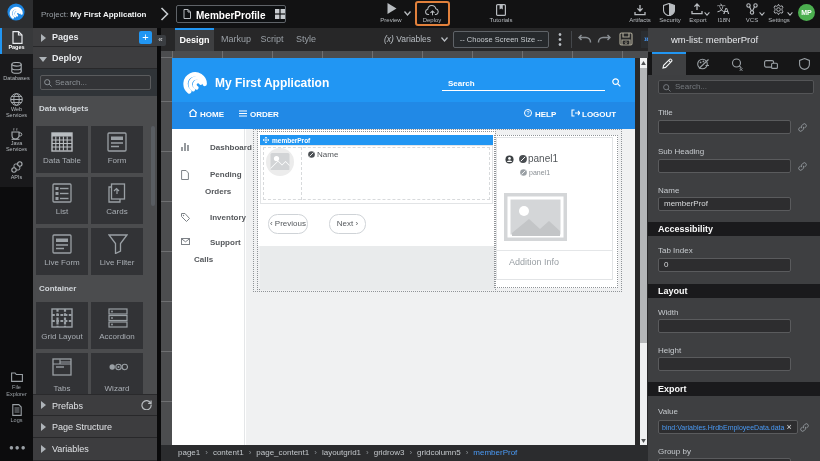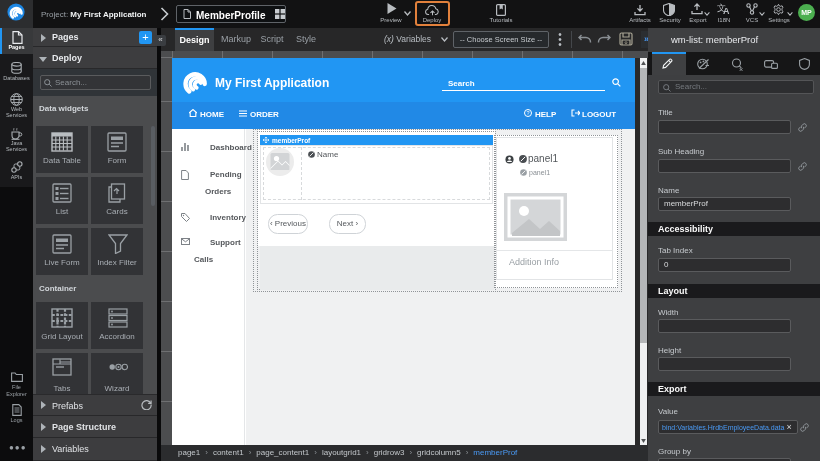--- a/index.html
+++ b/index.html
@@ -261,21 +261,21 @@
 <div class="abs cardlbl" style="left:91px;top:207px">Cards</div>
 <svg class="abs" style="left:52px;top:234px" width="20" height="20" viewBox="0 0 20 20">
     <rect x="1" y="1" width="18" height="18" rx="1" fill="none" stroke="#9aa0a5" stroke-width="1.3"></rect>
     <rect x="4" y="4.5" width="12" height="3.5" fill="#9aa0a5"></rect>
     <path d="M4 11 h12 M4 14.5 h8" stroke="#9aa0a5" stroke-width="1.6"></path>
   </svg>
 <div class="abs cardlbl" style="left:36px;top:258px">Live Form</div>
 <svg class="abs" style="left:108px;top:234px" width="20" height="20" viewBox="0 0 20 20">
     <path d="M1 1 h18 L12.5 9.5 V17 l-5 2.5 V9.5z" fill="none" stroke="#9aa0a5" stroke-width="1.3"></path>
   </svg>
-<div class="abs cardlbl" style="left:91px;top:258px">Index Filter</div>
+<div class="abs cardlbl" style="left:91px;top:258px">Live Filter</div>
 <svg class="abs" style="left:51px;top:308px" width="22" height="20" viewBox="0 0 22 20">
     <rect x="1" y="1" width="20" height="18" fill="none" stroke="#9aa0a5" stroke-width="1.4"></rect>
     <path d="M6.5 1 v18 M14 1 v18 M1 7 h20 M1 13 h20" stroke="#9aa0a5" stroke-width="2.2" stroke-dasharray="2.8 1.4"></path>
   </svg>
 <div class="abs cardlbl" style="left:36px;top:332px">Grid Layout</div>
 <svg class="abs" style="left:108px;top:308px" width="20" height="20" viewBox="0 0 20 20">
     <rect x="1" y="1" width="18" height="5" fill="none" stroke="#9aa0a5" stroke-width="1.2"></rect>
     <rect x="1" y="7.5" width="18" height="5" fill="none" stroke="#9aa0a5" stroke-width="1.2"></rect>
     <rect x="1" y="14" width="18" height="5" fill="none" stroke="#9aa0a5" stroke-width="1.2"></rect>
     <circle cx="4" cy="3.5" r=".9" fill="#9aa0a5"></circle>
@@ -298,21 +298,21 @@
 <div class="abs cardlbl" style="left:91px;top:384px">Wizard</div>
 
 <div class="abs whead" style="left:33px;top:394px;height:22px;line-height:22px;border-top:1px solid #2a2a2c;background:#3d3d3f"><span style="margin-left:19px;font-weight:normal;color:#e0e2e5">Prefabs</span></div>
 <svg class="abs" style="left:40px;top:401px" width="6" height="8" viewBox="0 0 6 8">
     <path d="M1 0 L6 4 L1 8z" fill="#aeb3b8"></path>
   </svg>
 <svg class="abs" style="left:141px;top:399px" width="11" height="11" viewBox="0 0 12 12">
     <path d="M10.5 4.5 A5 5 0 1 0 11 6" fill="none" stroke="#b8bcc0" stroke-width="1.3"></path>
     <path d="M11 1.5 v3.2 h-3.2" fill="none" stroke="#b8bcc0" stroke-width="1.3"></path>
   </svg>
-<div class="abs whead" style="left:33px;top:416px;height:22px;line-height:22px;background:#3d3d3f"><span style="margin-left:19px;font-weight:bold;color:#e0e2e5">Page Structure</span></div>
+<div class="abs whead" style="left:33px;top:416px;height:22px;line-height:22px;background:#3d3d3f"><span style="margin-left:19px;font-weight:normal;color:#e0e2e5">Page Structure</span></div>
 <svg class="abs" style="left:40px;top:423px" width="6" height="8" viewBox="0 0 6 8">
     <path d="M1 0 L6 4 L1 8z" fill="#aeb3b8"></path>
   </svg>
 <div class="abs whead" style="left:33px;top:438px;height:23px;line-height:23px;background:#3d3d3f"><span style="margin-left:19px;font-weight:normal;color:#e0e2e5">Variables</span></div>
 <svg class="abs" style="left:40px;top:445px" width="6" height="8" viewBox="0 0 6 8">
     <path d="M1 0 L6 4 L1 8z" fill="#aeb3b8"></path>
   </svg>
 
 <div class="abs" style="left:151px;top:126px;width:4px;height:80px;background:#595d62;border-radius:2px"></div>
 

